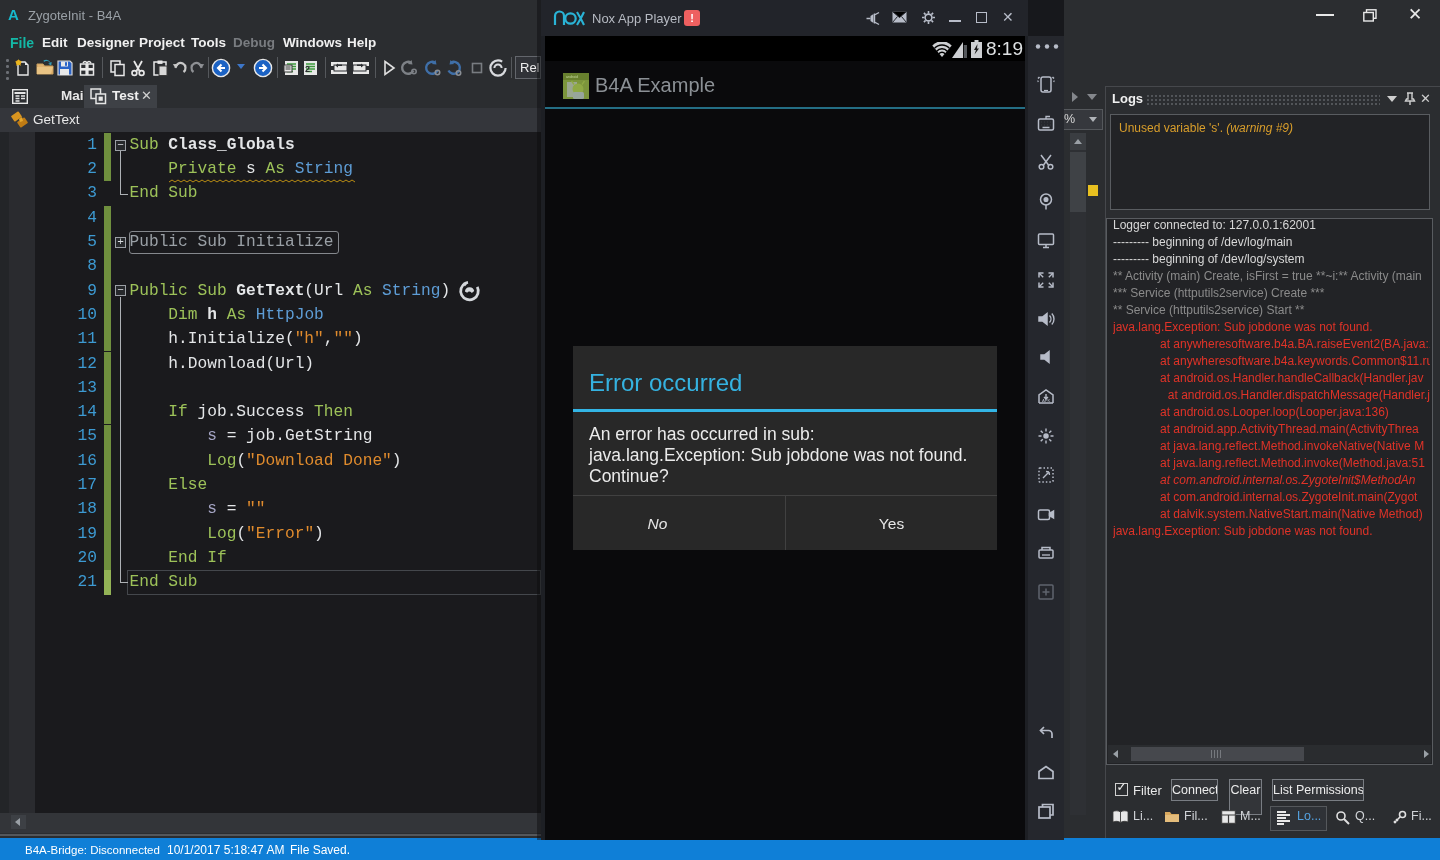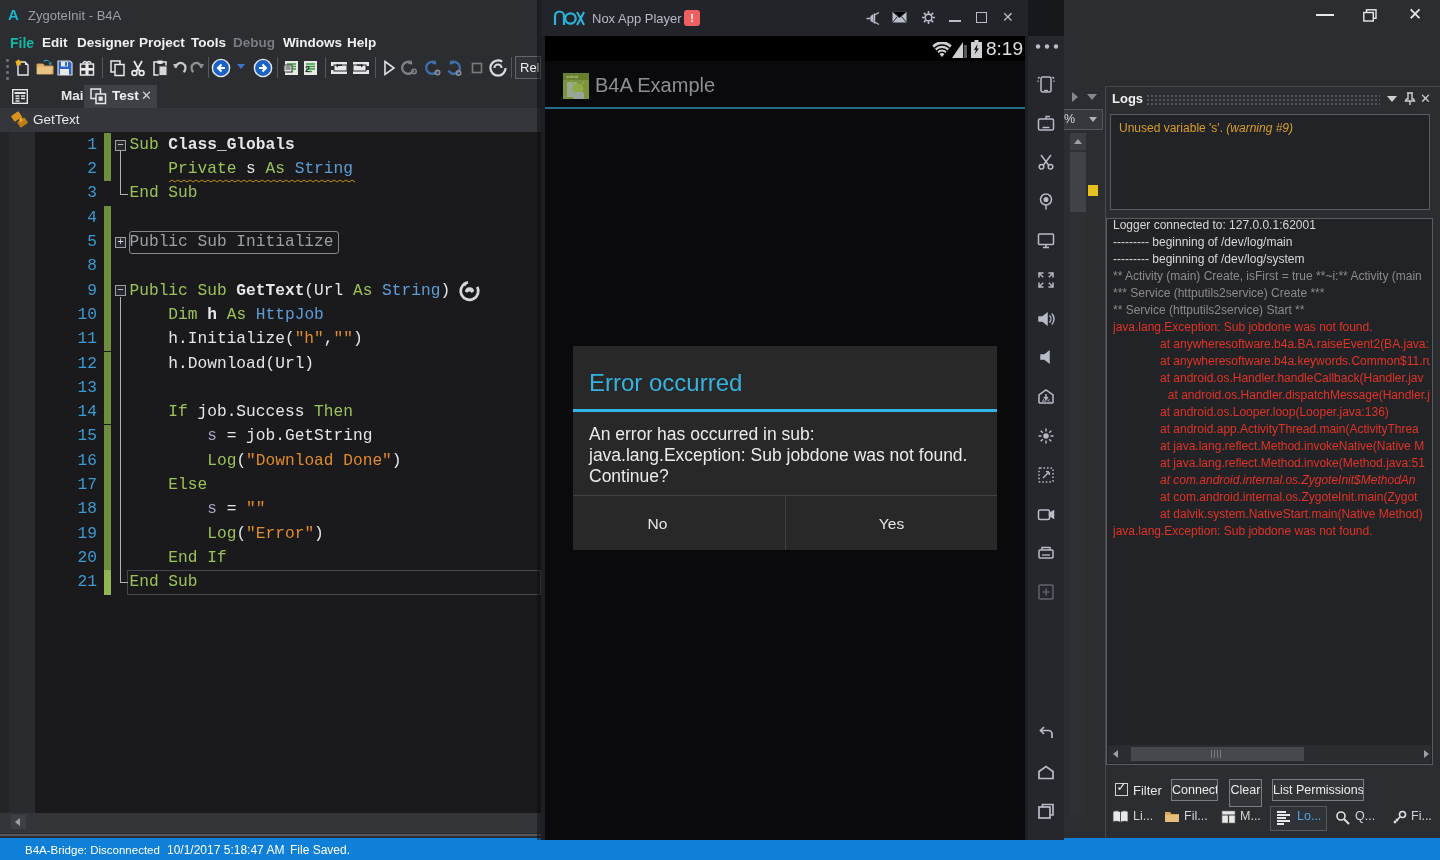--- a/index.html
+++ b/index.html
@@ -362,21 +362,21 @@
 <div class="abs" style="left:1424px;top:750px;width:0;height:0;border-top:4px solid transparent;border-bottom:4px solid transparent;border-left:5px solid #9aa0a6;"></div>
 <div class="abs" style="left:1131px;top:747px;width:173px;height:14px;background:#46484d;"></div>
 <div class="abs" style="left:1211px;top:750px;width:1px;height:8px;background:#76797e;"></div>
 <div class="abs" style="left:1214px;top:750px;width:1px;height:8px;background:#76797e;"></div>
 <div class="abs" style="left:1217px;top:750px;width:1px;height:8px;background:#76797e;"></div>
 <div class="abs" style="left:1220px;top:750px;width:1px;height:8px;background:#76797e;"></div>
 <div class="abs" style="left:1115px;top:783px;width:13px;height:13px;background:#2b2d30;border:1px solid #d0d0d0;"></div>
 <div class="abs" style="left:1116.5px;top:780px;color:#f0f0f0;font-size:12px;">✓</div>
 <div class="abs" style="left:1133px;top:783px;color:#e8e8e8;font-size:13px;">Filter</div>
 <div class="abs" style="left:1171px;top:779px;width:47px;height:22px;background:#333539;border:1px solid #797d83;color:#ececec;font-size:12.5px;text-align:center;line-height:20px;white-space:nowrap;overflow:hidden;">Connect</div>
-<div class="abs" style="left:1229px;top:779px;width:33px;height:28px;background:#333539;border:1px solid #797d83;color:#ececec;font-size:12.5px;text-align:center;line-height:20px;white-space:nowrap;overflow:hidden;">Clear</div>
+<div class="abs" style="left:1229px;top:779px;width:33px;height:36px;background:#333539;border:1px solid #797d83;color:#ececec;font-size:12.5px;text-align:center;line-height:20px;white-space:nowrap;overflow:hidden;">Clear</div>
 <div class="abs" style="left:1272px;top:779px;width:92px;height:22px;background:#333539;border:1px solid #797d83;color:#ececec;font-size:12.5px;text-align:center;line-height:20px;white-space:nowrap;overflow:hidden;">List Permissions</div>
 <div class="abs" style="left:1270px;top:806px;width:57px;height:25px;background:#2f3237;border:1px solid #55585c;"></div>
 <div class="abs" style="left:1112px;top:810px;width:17px;height:14px;">
       <svg width="17" height="14" viewBox="0 0 17 14">
         <path d="M8.5 2 C6.5 .5 3 .5 1 1.5 V12 C3 11 6.5 11 8.5 12.5 C10.5 11 14 11 16 12 V1.5 C14 .5 10.5 .5 8.5 2 z" fill="#e8e8e8" stroke="#3a3a3a" stroke-width=".8"></path>
         <path d="M8.5 2 V12.5" stroke="#3a3a3a" stroke-width=".9"></path>
       </svg>
     </div>
 <div class="abs" style="left:1133px;top:809px;color:#d0d3d7;font-size:12.5px;">Li...</div>
 <div class="abs" style="left:1164px;top:810px;width:16px;height:13px;">
@@ -486,21 +486,21 @@
       </svg>
     </div>
 <div class="abs" style="left:595px;top:74px;color:#8b9095;font-size:20px;">B4A Example</div>
 <div class="abs" style="left:545px;top:106.5px;width:480px;height:2.5px;background:#246e85;"></div>
 <div class="abs" style="left:573px;top:346px;width:424px;height:204px;background:#282828;"></div>
 <div class="abs" style="left:589px;top:369px;color:#35b2e0;font-size:24px;">Error occurred</div>
 <div class="abs" style="left:573px;top:409px;width:424px;height:3px;background:#33b5e5;"></div>
 <div class="abs" style="left:589px;top:424px;width:396px;color:#ebebeb;font-size:17.5px;line-height:21px;">An error has occurred in sub:<br>java.lang.Exception: Sub jobdone was not found.<br>Continue?</div>
 <div class="abs" style="left:573px;top:495px;width:424px;height:1px;background:#414141;"></div>
 <div class="abs" style="left:784.5px;top:495px;width:1px;height:55px;background:#414141;"></div>
-<div class="abs" style="left:573px;top:515px;width:169px;text-align:center;color:#e6e6e6;font-size:15.5px;">No</div>
+<div class="abs" style="left:573px;top:515px;width:169px;text-align:center;color:#e6e6e6;font-size:15.5px;font-style:italic;">No</div>
 <div class="abs" style="left:786px;top:515px;width:211px;text-align:center;color:#e6e6e6;font-size:15.5px;">Yes</div>
 <div class="abs" style="left:1028px;top:36px;width:36px;height:804px;background:#25272d;"></div>
 <div class="abs" style="left:1035px;top:44px;width:24px;height:5px;">
       <svg width="24" height="5">
         <circle cx="3" cy="2.5" r="2.2" fill="#b7bcc8"></circle>
         <circle cx="12" cy="2.5" r="2.2" fill="#b7bcc8"></circle>
         <circle cx="21" cy="2.5" r="2.2" fill="#b7bcc8"></circle>
       </svg>
     </div>
 <div class="abs" style="left:1036.0px;top:74.0px;width:20px;height:20px;">

